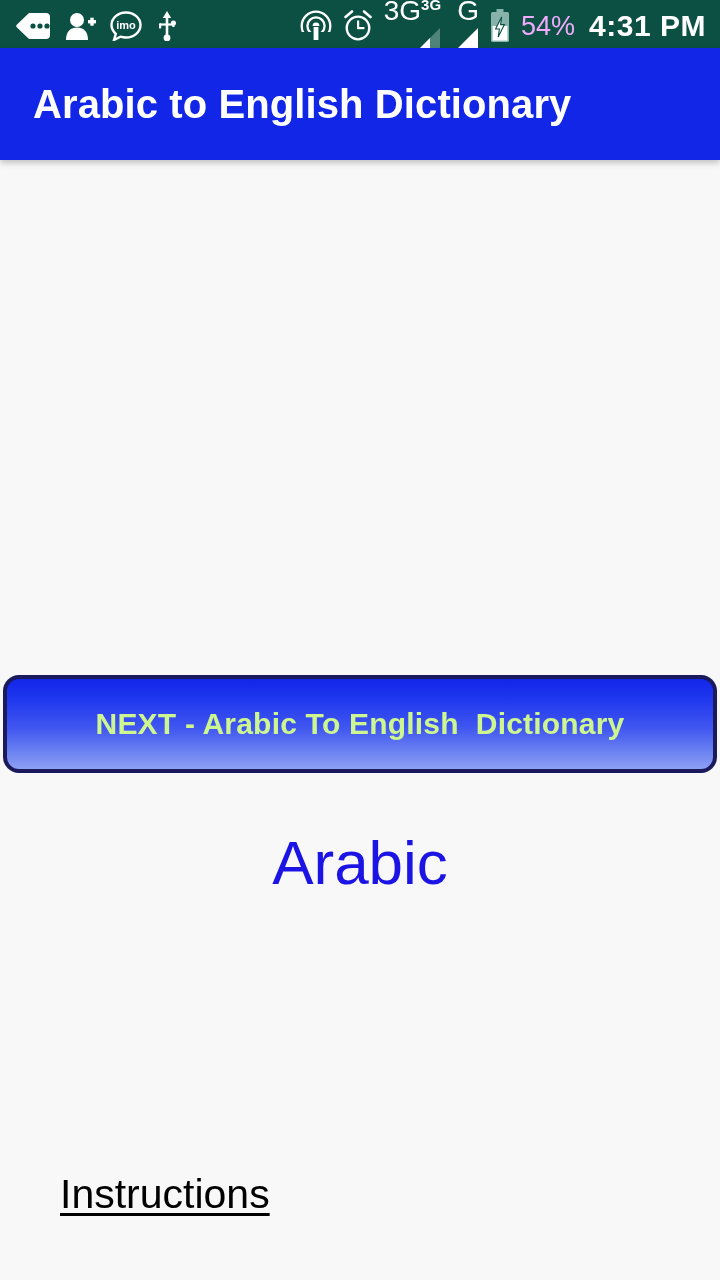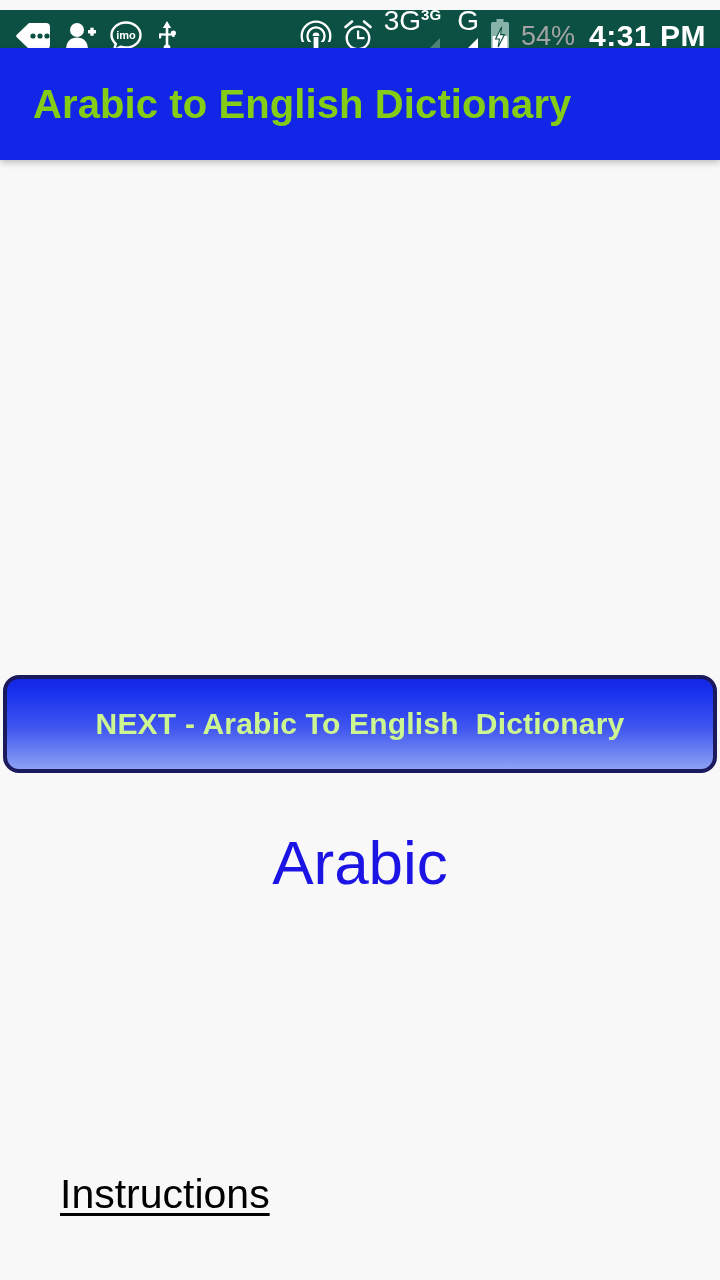--- a/index.html
+++ b/index.html
@@ -25,21 +25,20 @@
   #status-bar {
     position: absolute;
     left: 0; top: 0;
     width: 720px;
     height: 48px;
     background: #0c5044;
     display: flex;
     align-items: center;
     box-sizing: border-box;
     padding: 4px 14px 0 16px;
-    margin-top: 10px;
   }
   .sb-left {
     display: flex;
     align-items: center;
     gap: 14px;
   }
   .sb-right {
     margin-left: auto;
     display: flex;
     align-items: center;
@@ -71,42 +70,42 @@
   }
   .sb-time {
     color: #ffffff;
     font-size: 30px;
     font-weight: 700;
     letter-spacing: 0.5px;
     white-space: nowrap;
     margin-left: 4px;
   }
   .sb-battery-pct {
-    color: #a3a3a3;
+    color: #f0abfc;
     font-size: 27px;
     font-weight: 500;
     white-space: nowrap;
   }
 
   
   #app-bar {
     position: absolute;
     left: 0; top: 48px;
     width: 720px;
     height: 112px;
     background: #1226e8;
     display: flex;
     align-items: center;
     box-sizing: border-box;
     padding-left: 33px;
     box-shadow: 0 3px 6px rgba(0,0,0,0.22);
     z-index: 5;
   }
   #app-bar-title {
-    color: #84cc16;
+    color: #ffffff;
     font-size: 40px;
     font-weight: 700;
     letter-spacing: 0.1px;
     white-space: nowrap;
   }
 
   
   #content {
     position: absolute;
     left: 0; top: 160px;

